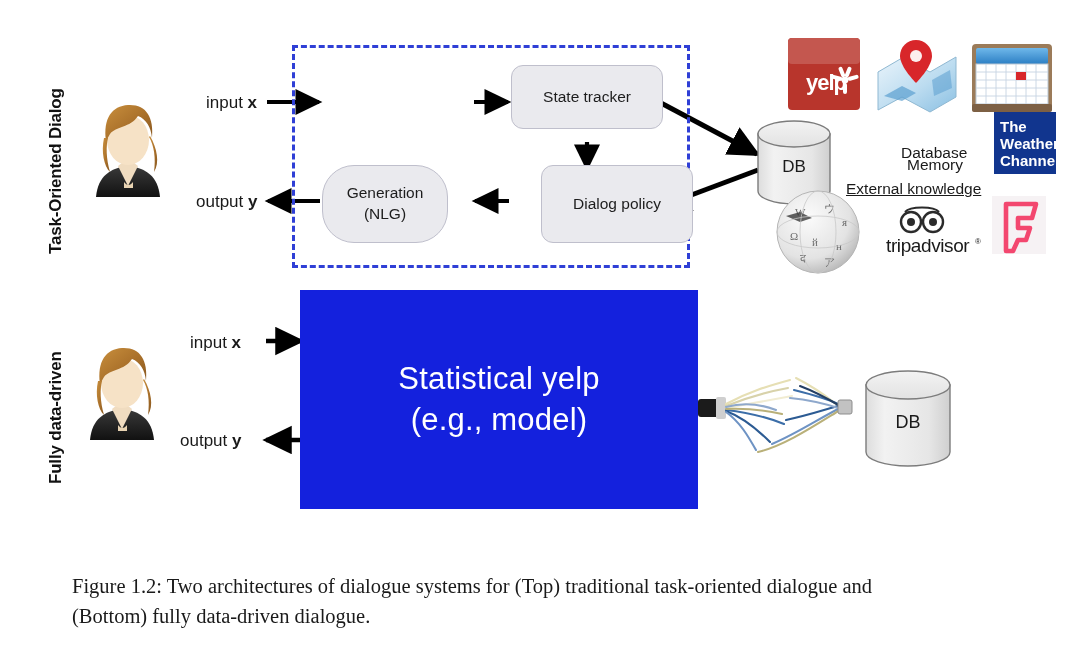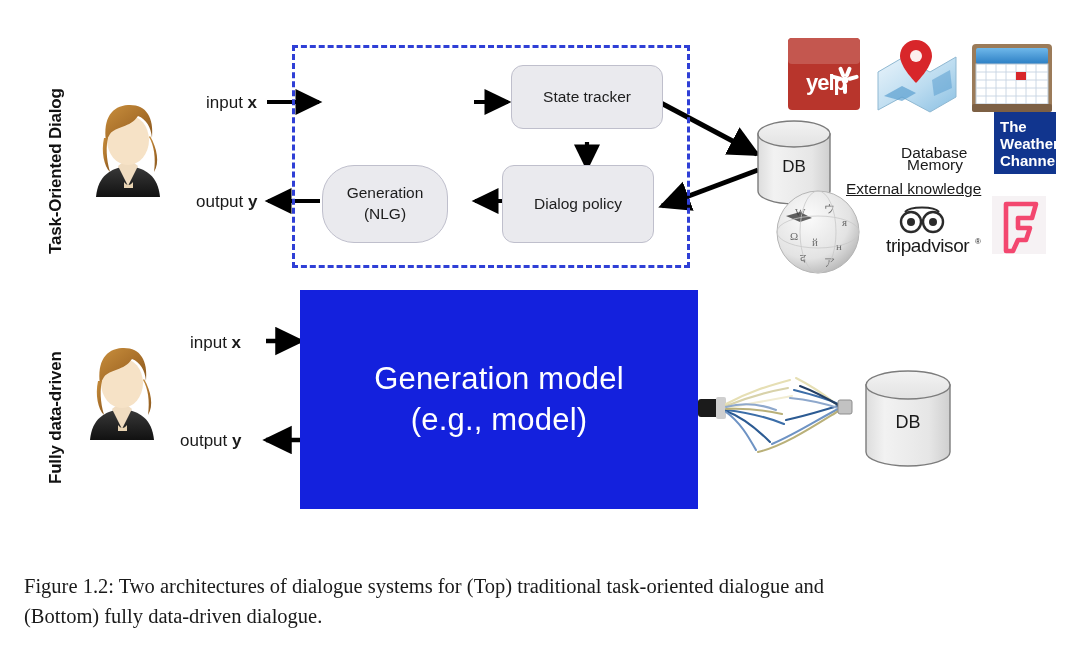--- a/index.html
+++ b/index.html
@@ -109,21 +109,21 @@
   #caption {
     position: absolute;
     left: 24px;
     top: 572px;
     width: 1036px;
     font-family: "Liberation Serif", serif;
     font-size: 20.5px;
     line-height: 1.45;
     color: #1a1a1a;
   }
-  #caption .cap-line { display: block; }
+  #caption .cap-line { display: block; margin-left: 48px; }
 
   
   #overlay {
     position: absolute;
     left: 0; top: 0;
     width: 1080px; height: 662px;
     pointer-events: none;
   }
 </style>
 </head>
@@ -344,42 +344,42 @@
     <span>output </span><b>y</b>
   </div>
 
   <div id="dashed-box"></div>
 
 
   <div class="module-box" style="left:511px; top:65px; width:152px; height:64px;">
     <span>State tracker</span>
   </div>
 
-  <div class="module-box" style="left:502px; top:165px; width:152px; height:78px;">
+  <div class="module-box" style="left:541px; top:165px; width:152px; height:78px;">
     <span>Dialog policy</span>
   </div>
 
   <div class="module-box" style="left:322px; top:165px; width:126px; height:78px;border-radius:32px;">
     <span>Generation</span>
     <span>(NLG)</span>
   </div>
 
   <div class="ks-text" style="left:901px; top:144px;text-align:right;">Database</div>
   <div class="ks-text" style="left:907px; top:156px;">Memory</div>
   <div class="ks-text" style="left:846px; top:180px;text-decoration:underline;">External knowledge</div>
 
   <div class="io-label" style="left:190px; top:333px;">
     <span>input </span><b>x</b>
   </div>
   <div class="io-label" style="left:180px; top:431px;">
     <span>output </span><b>y</b>
   </div>
 
   <div id="stat-box">
-    <span>Generation model</span>
+    <span>Statistical yelp</span>
     <span>(e.g., model)</span>
   </div>
 
   <div id="caption">
     <span class="cap-line">Figure 1.2: Two architectures of dialogue systems for (Top) traditional task-oriented dialogue and</span>
     <span class="cap-line">(Bottom) fully data-driven dialogue.</span>
   </div>
 
 </div>
 

